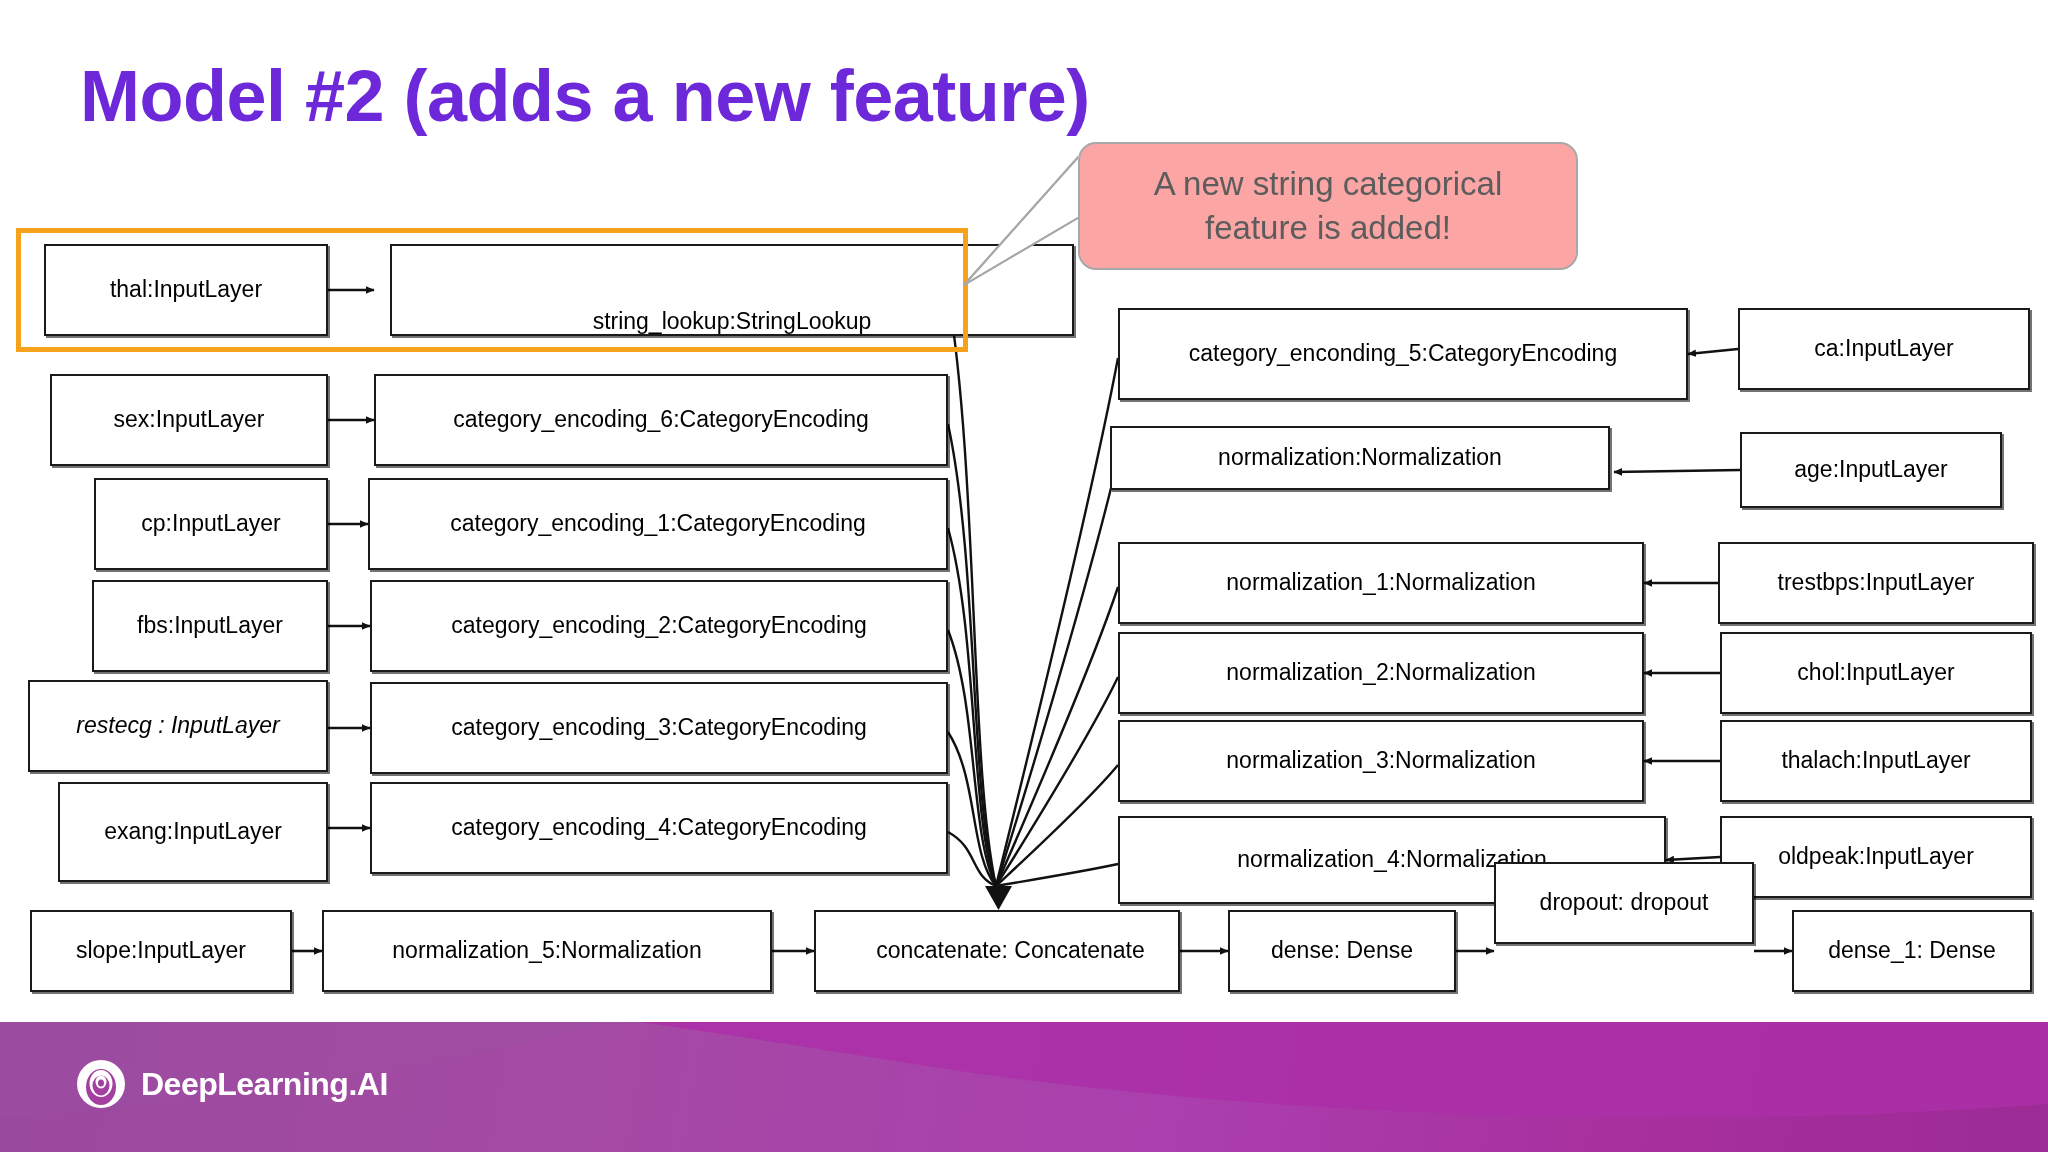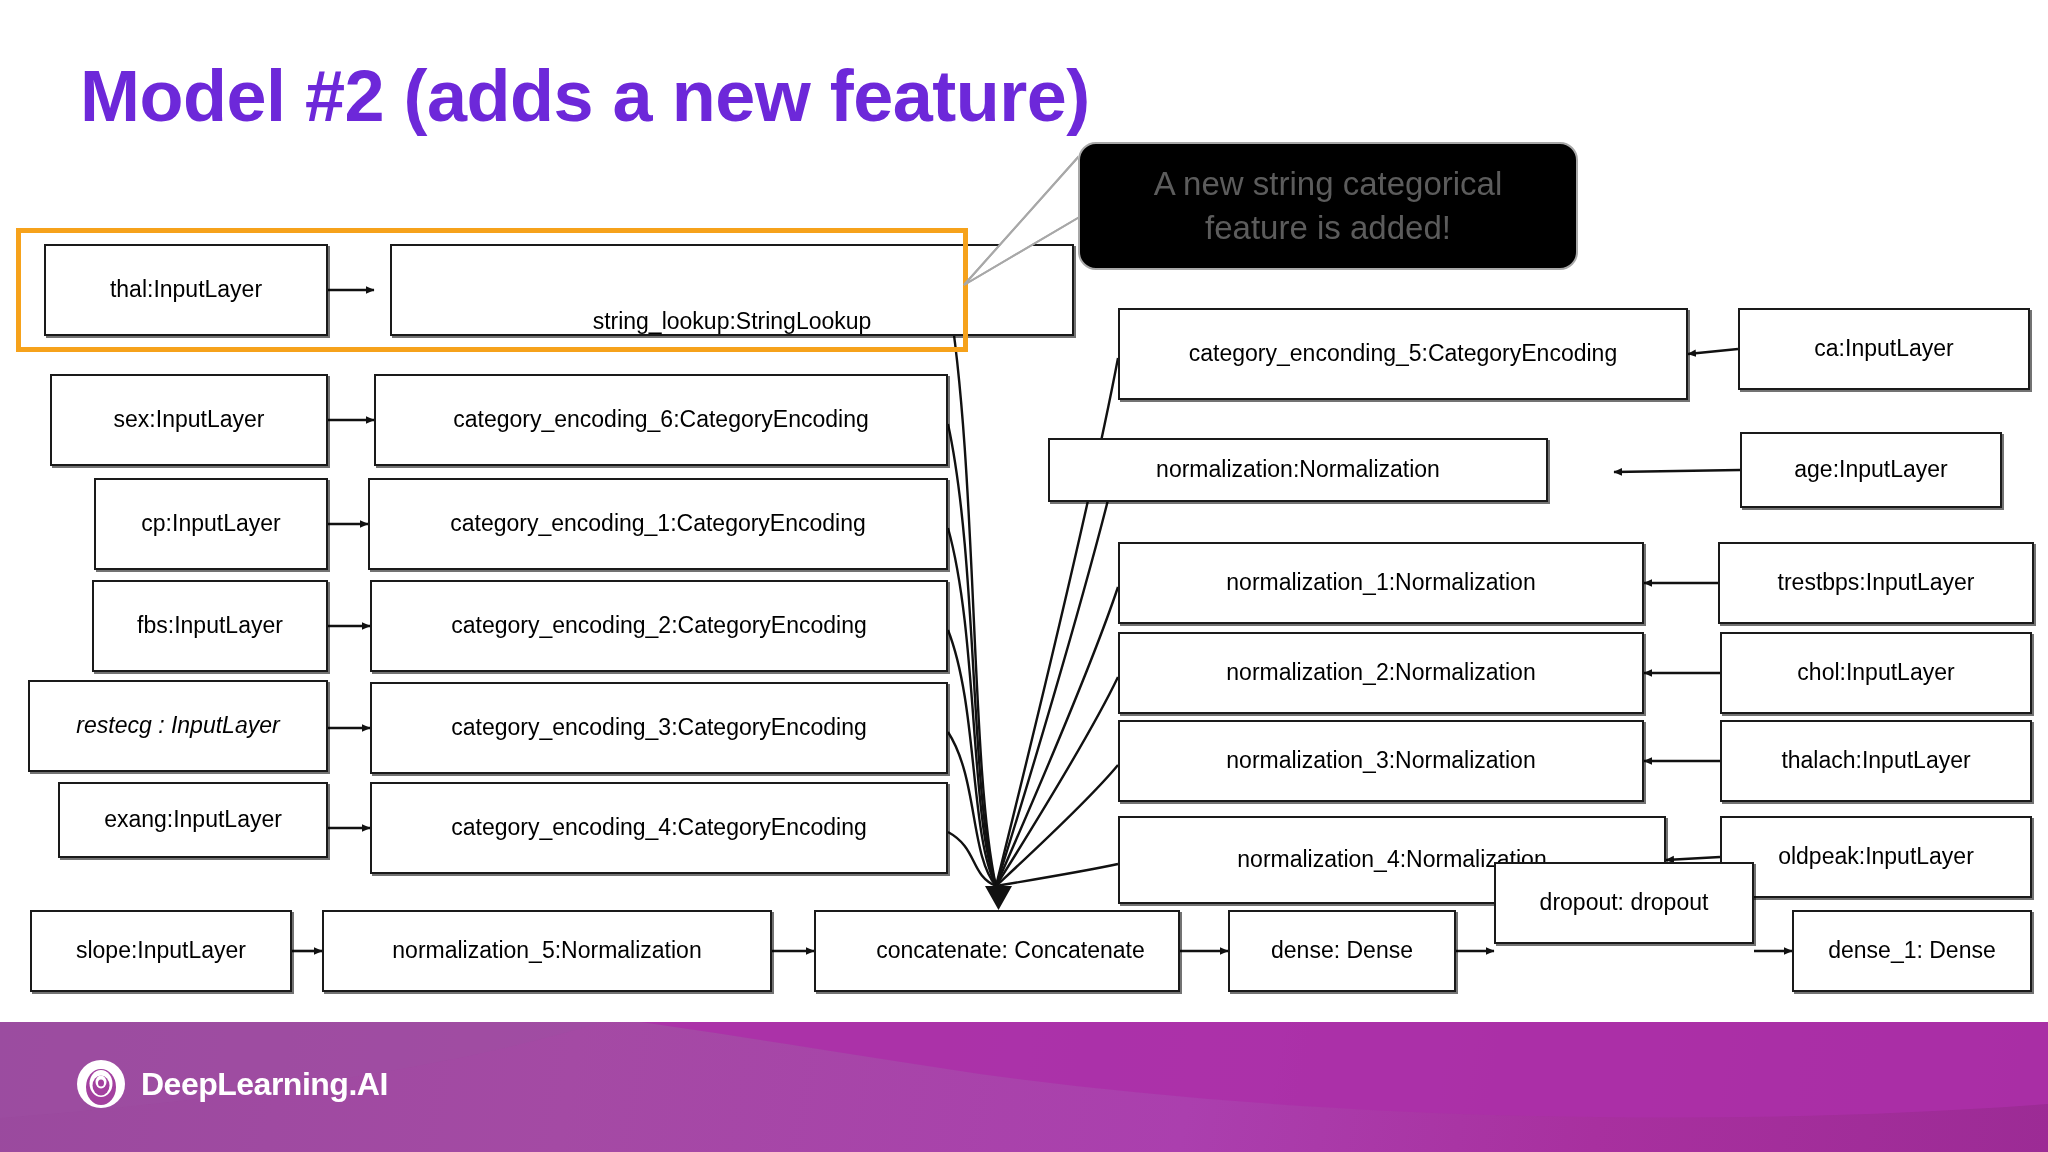--- a/index.html
+++ b/index.html
@@ -69,21 +69,21 @@
     border: 5px solid #F6A21B;
     background: transparent;
   }
 
   
   #callout {
     position: absolute;
     box-sizing: border-box;
     border: 2px solid #a8a8a8;
     border-radius: 18px;
-    background: #000000;
+    background: #fca5a5;
     display: flex;
     align-items: center;
     justify-content: center;
     text-align: center;
     color: #5c5c5c;
     font-size: 33px;
     line-height: 1.32;
     padding: 16px 22px;
   }
   #callout-tail {
@@ -203,33 +203,33 @@
         </div>
         <div class="node" style="left: 370px; top: 580px; width: 578px; height: 92px;">
           <span>category_encoding_2:CategoryEncoding</span>
         </div>
         <div class="node" style="left: 28px; top: 680px; width: 300px; height: 92px; font-style: italic;">
           <span>restecg : InputLayer</span>
         </div>
         <div class="node" style="left: 370px; top: 682px; width: 578px; height: 92px;">
           <span>category_encoding_3:CategoryEncoding</span>
         </div>
-        <div class="node" style="left: 58px; top: 782px; width: 270px; height: 76px;">
+        <div class="node" style="left: 58px; top: 782px; width: 270px; height: 100px;">
           <span>exang:InputLayer</span>
         </div>
         <div class="node" style="left: 370px; top: 782px; width: 578px; height: 92px;">
           <span>category_encoding_4:CategoryEncoding</span>
         </div>
         <div class="node" style="left: 1118px; top: 308px; width: 570px; height: 92px;">
           <span>category_enconding_5:CategoryEncoding</span>
         </div>
         <div class="node" style="left: 1738px; top: 308px; width: 292px; height: 82px;">
           <span>ca:InputLayer</span>
         </div>
-        <div class="node" style="left: 1048px; top: 426px; width: 500px; height: 64px; margin-top: 12px;">
+        <div class="node" style="left: 1110px; top: 426px; width: 500px; height: 64px;">
           <span>normalization:Normalization</span>
         </div>
         <div class="node" style="left: 1740px; top: 432px; width: 262px; height: 76px;">
           <span>age:InputLayer</span>
         </div>
         <div class="node" style="left: 1118px; top: 542px; width: 526px; height: 82px;">
           <span>normalization_1:Normalization</span>
         </div>
         <div class="node" style="left: 1718px; top: 542px; width: 316px; height: 82px;">
           <span>trestbps:InputLayer</span>

